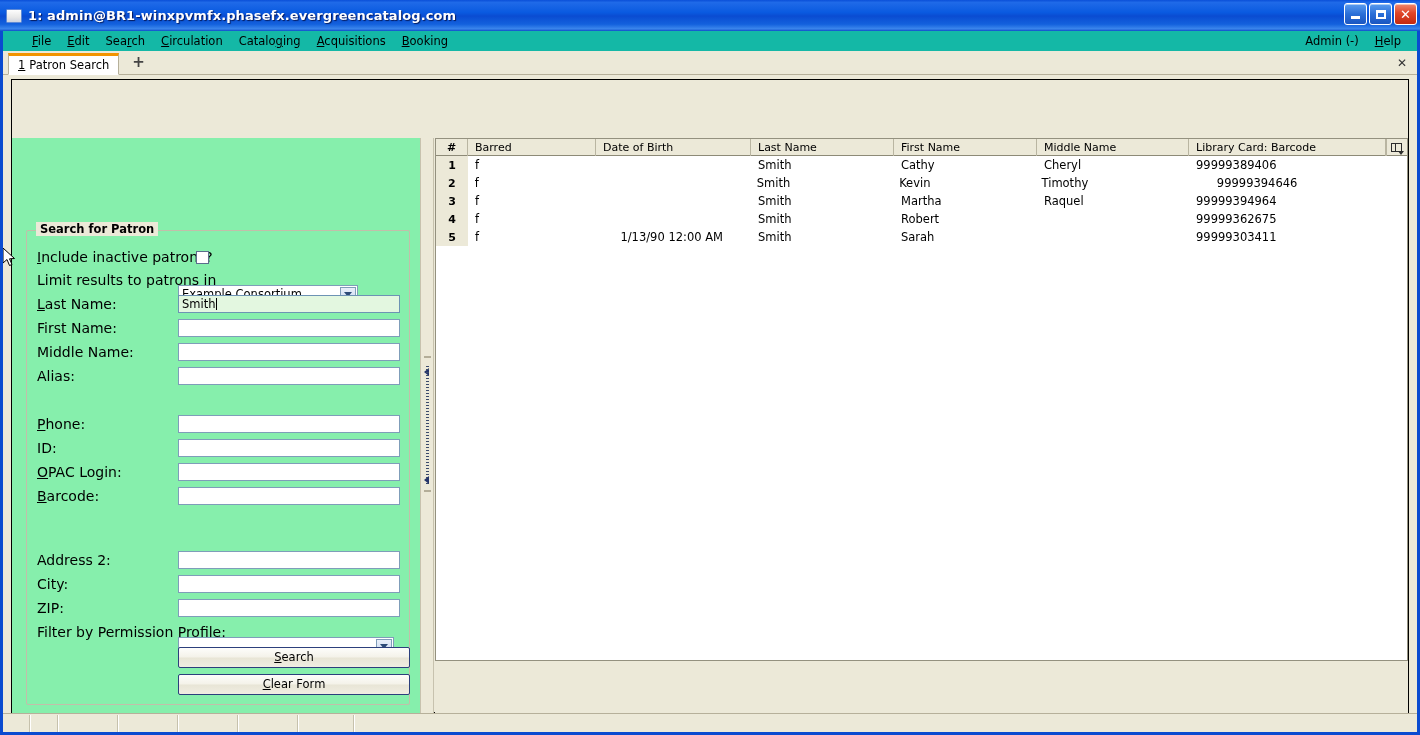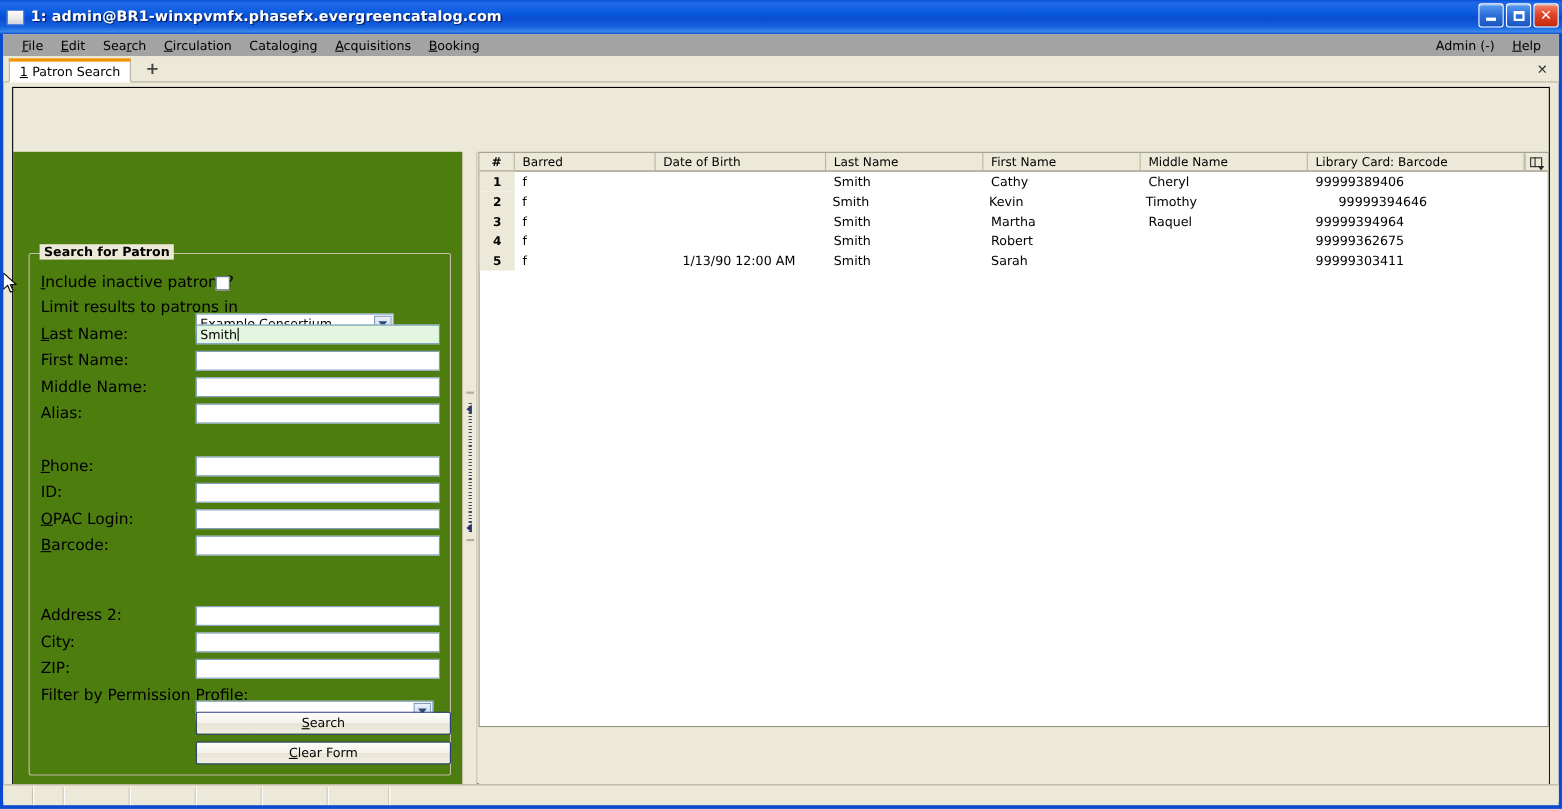--- a/index.html
+++ b/index.html
@@ -70,23 +70,23 @@
     position: absolute;
     left: 3px; top: 31px;
     width: 1414px; height: 698px;
     background: #ece9d8;
   }
 
   
   #menubar {
     position: absolute; left: 0; top: 0;
     width: 1414px; height: 20px;
-    background: #a3a3a3;
-    display: flex; align-items: center;
-    padding-left: 11px;
+    background: #14b8a6;
+    display: flex; align-items: center;
+    padding-left: 23px;
     border-bottom: 0;
   }
   .menu-item {
     padding: 2px 10px 2px 6px;
     font-size: 11.5px;
     white-space: nowrap;
     cursor: default;
   }
   .mnem { text-decoration: underline; }
   #menu-right {
@@ -169,21 +169,21 @@
   .btn-default {
     border: 1px solid #2c3f7c;
     background: linear-gradient(to bottom,#fdfdfb 0%,#f2f0e6 48%,#e6e3d3 52%,#efece0 100%);
   }
   .btn-disabled .mnem { text-decoration: underline; }
 
   
   #left-panel {
     position: absolute; left: 0; top: 58px;
     width: 408px; height: 575px;
-    background: #4d7c0f;
+    background: #86efac;
   }
   #splitter {
     position: absolute; left: 408px; top: 58px;
     width: 14px; height: 575px;
     background: #ece9d8;
     border-left: 1px solid #c7c2ae;
     border-right: 1px solid #c7c2ae;
   }
   #split-grip {
     position: absolute; left: 5px; top: 50%;

